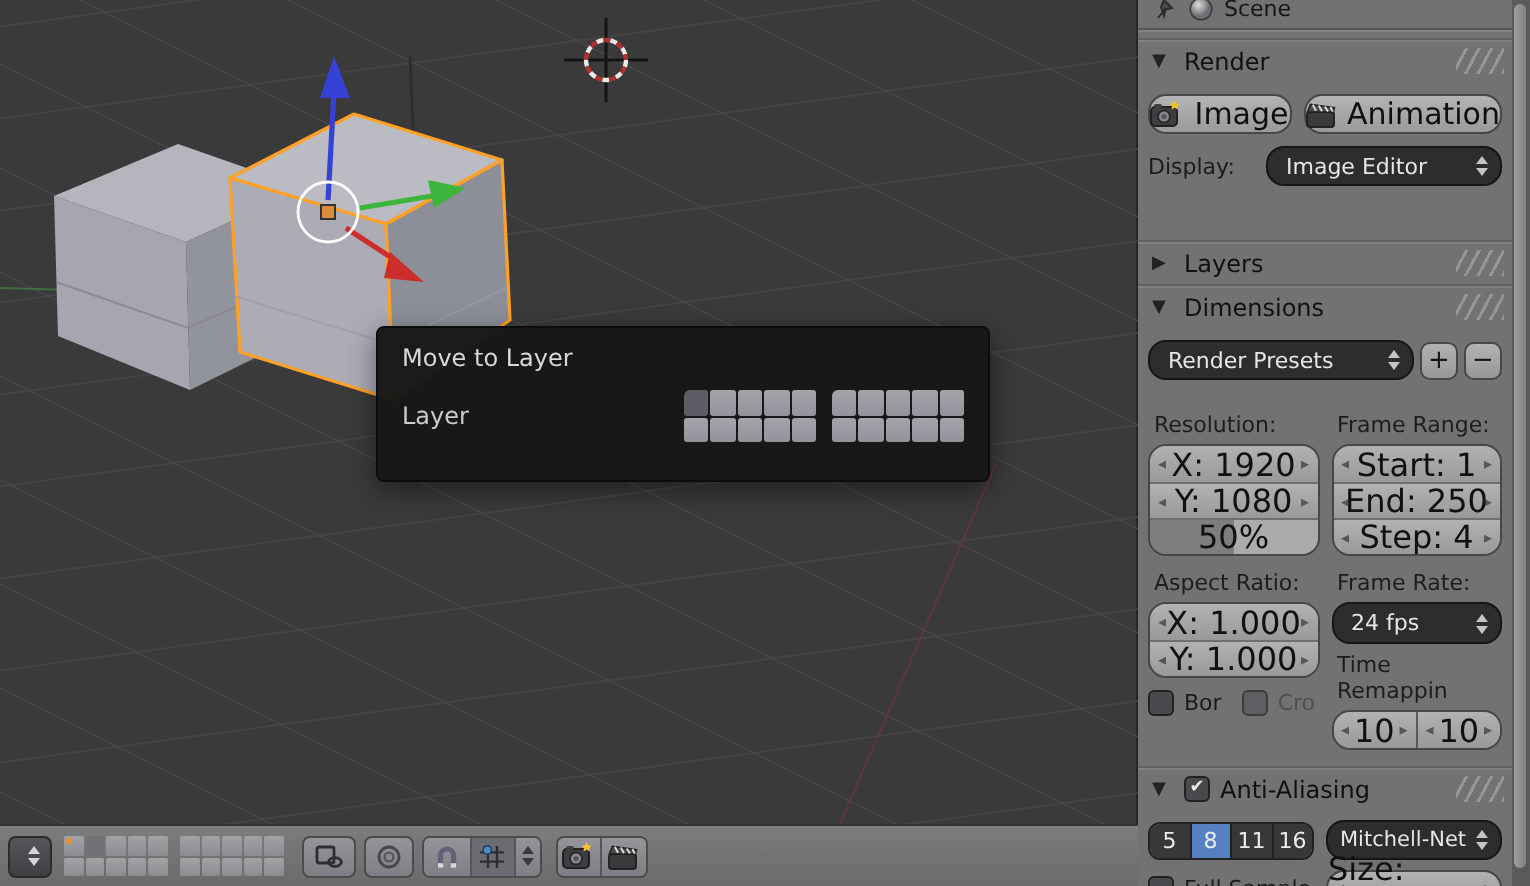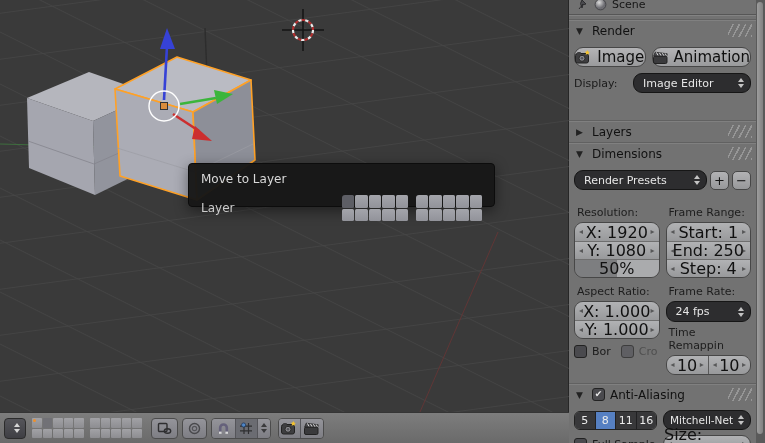--- a/index.html
+++ b/index.html
@@ -6,21 +6,21 @@
   html,body { width:765px; height:443px; overflow:hidden; background:#3a3a3a;
               font-family:"DejaVu Sans","Liberation Sans",sans-serif; }
   .stage { position:relative; width:765px; height:443px; }
 
   
   .viewport { position:absolute; left:0; top:0; width:569px; height:443px;
               background:#3a3a3a; border-right:1px solid #262626; }
   .scene-svg { position:absolute; left:0; top:0; }
 
   
-  .popup { position:absolute; left:188px; top:163px; width:307px; height:44px;
+  .popup { position:absolute; left:188px; top:163px; width:307px; height:78px;
            background:rgba(23,23,23,.97); border:1px solid #0c0c0c; border-radius:4px;
            box-shadow:0 4px 14px rgba(0,0,0,.45); padding:8px 12px 0 12px; }
   .popup-title { font-size:12px; color:#d9d9d9; }
   .popup-row { display:flex; align-items:center; margin-top:9px; }
   .popup-label { font-size:12px; color:#cbcbcb; flex:0 0 auto; }
   .popup-grids { margin-left:auto; display:flex; gap:8px; }
   .lgrid { display:grid; grid-template-columns:repeat(5,12.4px); grid-template-rows:repeat(2,12.6px);
            gap:1px; background:transparent; }
   .lgrid .cell { background:linear-gradient(#a4a5ab,#92939a); border-radius:1.5px; position:relative; }
   .lgrid .cell.sel { background:#5d5e65; }

